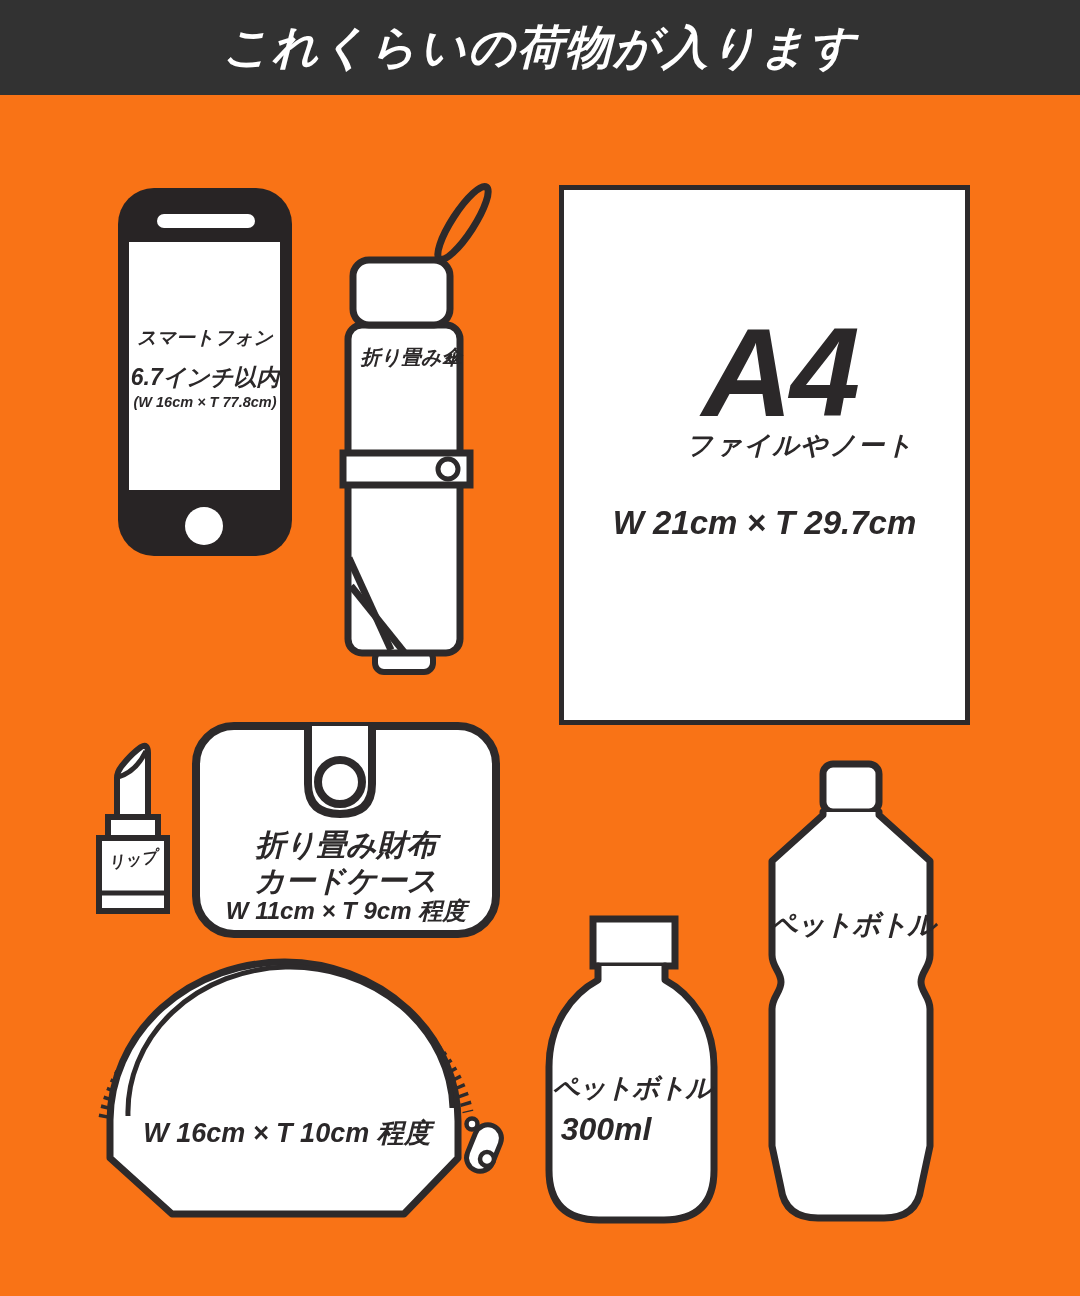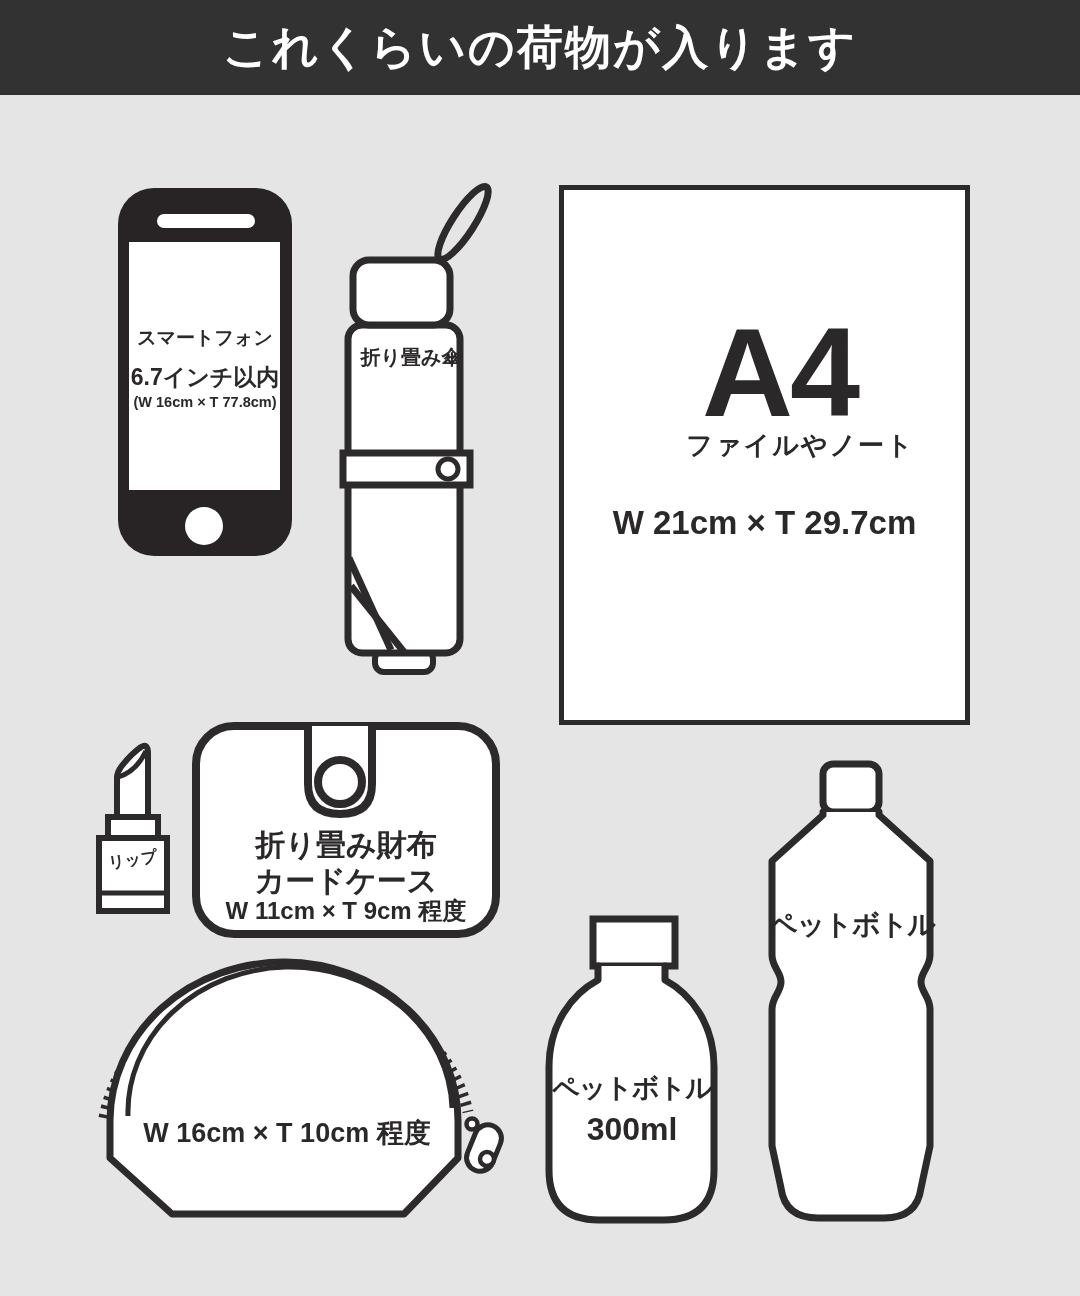--- a/index.html
+++ b/index.html
@@ -1,18 +1,18 @@
 <!DOCTYPE html>
 <html><head>
 <meta charset="utf-8">
 <style>
   html,body{margin:0;padding:0;background:#ffffff;}
   .canvas{
-    position:relative;width:1080px;height:1296px;background:#e5e5e5;overflow:hidden;
-    font-family:"Liberation Sans","DejaVu Sans",sans-serif;color:#2b2829;
+    position:relative;width:1080px;height:1296px;background:#f97316;overflow:hidden;
+    font-family:"Liberation Sans","DejaVu Sans",sans-serif;color:#2b2829;font-style:italic;
   }
   .abs{position:absolute;}
   .hdr{
     position:absolute;left:0;top:0;width:1080px;height:95px;background:#323232;
     display:flex;align-items:center;justify-content:center;
   }
   .hdr-title{color:#ffffff;font-size:46px;font-weight:800;letter-spacing:2px;}
   .t{position:absolute;text-align:center;color:#2b2829;line-height:1.15;}
   .phone-label{left:130px;top:327px;width:150px;font-size:19px;font-weight:800;}
   .phone-size{left:128px;top:364px;width:154px;font-size:23px;font-weight:700;}
@@ -22,21 +22,21 @@
   .a4-label{left:559px;top:310px;width:441px;font-size:126px;font-weight:800;letter-spacing:-3px;line-height:1;}
   .a4-sub{left:559px;top:431px;width:483px;font-size:26px;font-weight:700;letter-spacing:2px;}
   .a4-dims{left:559px;top:504px;width:411px;font-size:33px;font-weight:700;}
   .lip-label{left:97px;top:851px;width:72px;font-size:16px;font-weight:800;transform:rotate(-8deg);}
   .wal-l1{left:196px;top:828px;width:300px;font-size:30px;font-weight:800;}
   .wal-l2{left:196px;top:864px;width:300px;font-size:30px;font-weight:800;}
   .wal-dims{left:196px;top:897px;width:300px;font-size:24px;font-weight:700;}
   .pouch-label{left:105px;top:1062px;width:364px;font-size:43px;font-weight:800;}
   .pouch-dims{left:105px;top:1118px;width:364px;font-size:27px;font-weight:700;}
   .b300-label{left:548px;top:1073px;width:168px;font-size:27px;font-weight:800;letter-spacing:-1px;}
-  .b300-size{left:548px;top:1111px;width:168px;font-size:32px;font-weight:700;}
+  .b300-size{left:522px;top:1111px;width:168px;font-size:32px;font-weight:700;}
   .b500-label{left:766px;top:909px;width:172px;font-size:28px;font-weight:800;letter-spacing:-1px;}
   .b500-size{left:766px;top:947px;width:172px;font-size:33px;font-weight:700;}
 </style>
 </head>
 <body>
 
 <div class="canvas">
 
   <div class="hdr">
     <div class="hdr-title">これくらいの荷物が入ります</div>

